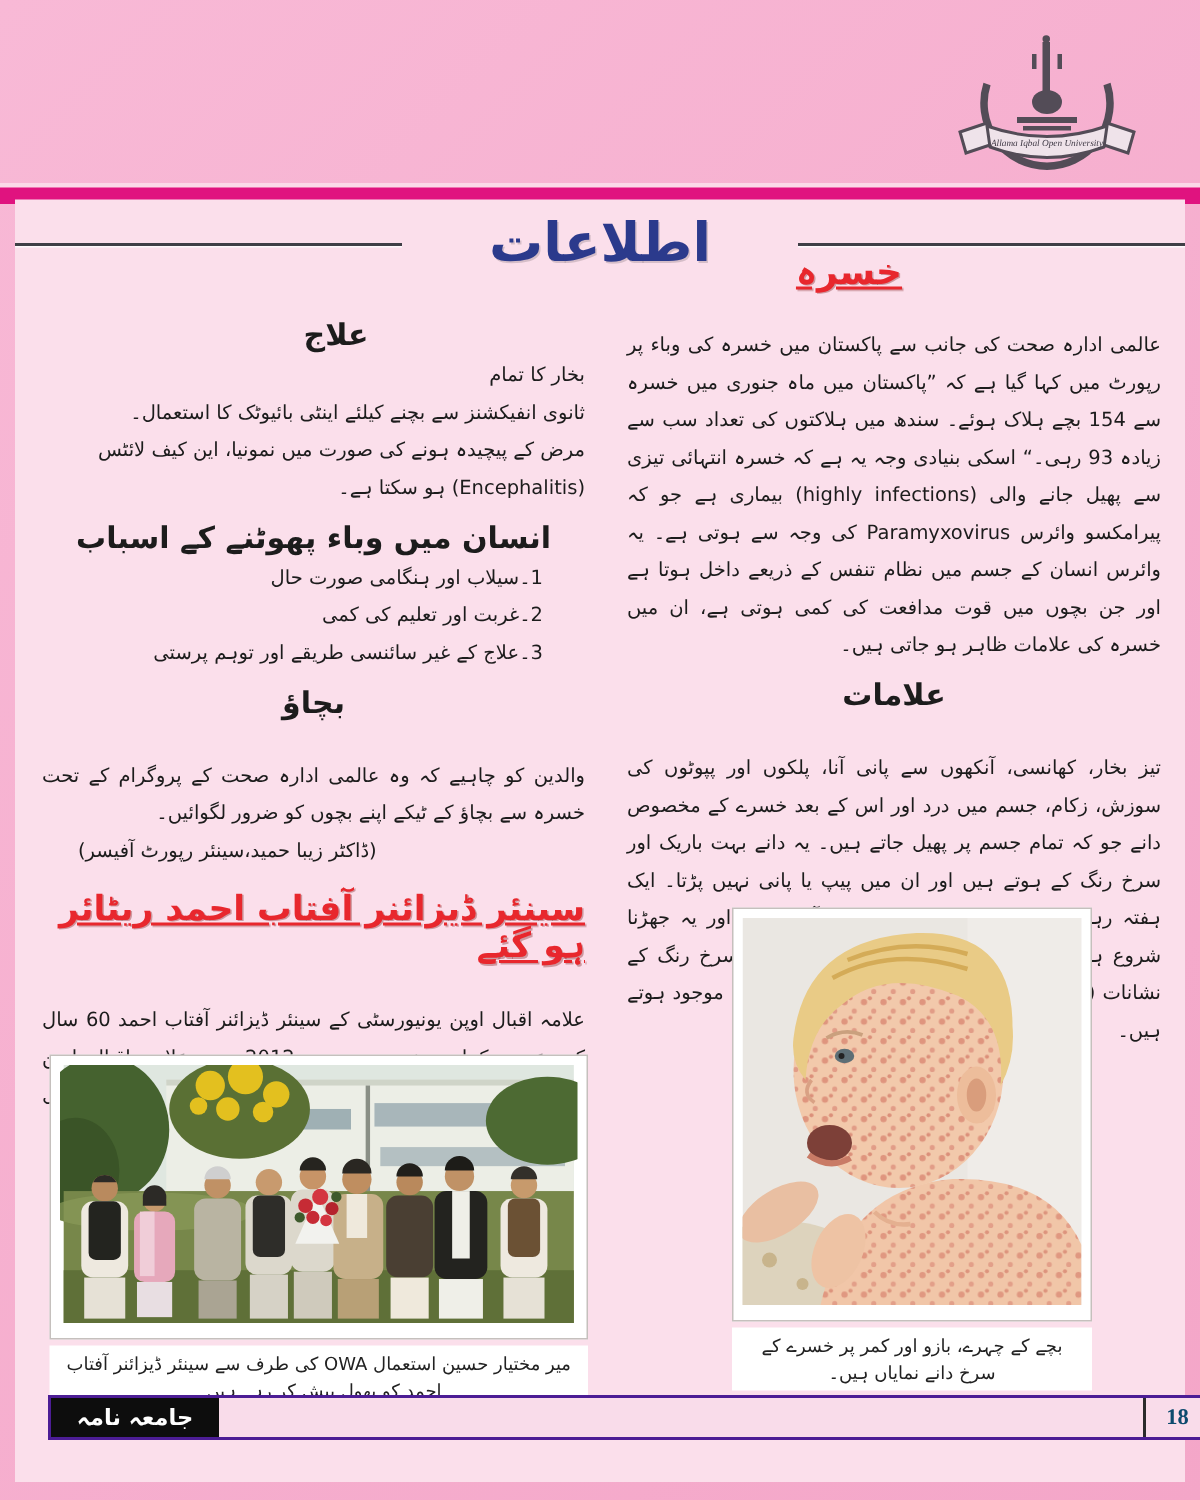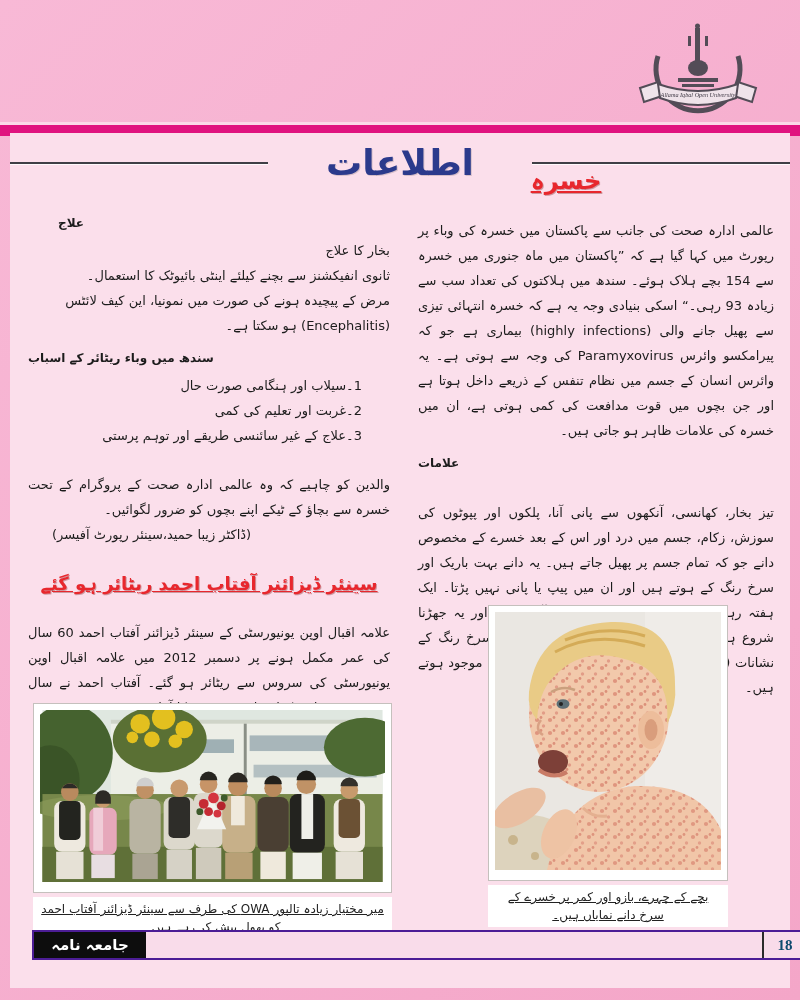--- a/index.html
+++ b/index.html
@@ -21,29 +21,29 @@
   .rule{flex:1;height:0;border-top:2px solid #3f3f46;box-shadow:0 1px 0 rgba(255,255,255,.8);}
   .page-title{color:#2b3a8c;font-weight:bold;font-size:36px;padding:0 58px;line-height:1;
     text-shadow:1px 1px 0 rgba(0,0,0,.15);}
   
   .col-right{position:absolute;top:36px;right:16px;width:356px;direction:rtl;}
   .col-left{position:absolute;top:70px;left:18px;width:362px;direction:rtl;}
   .urdu{color:#1c1c1c;font-size:13px;line-height:25px;}
   .just{text-align:justify;text-align-last:right;margin-top:24px;}
   .h-red{color:#e8272d;font-weight:bold;text-shadow:1px 1px 0 rgba(120,20,20,.35);text-decoration:underline;}
   .measles-heading{font-size:24px;text-align:center;transform:translateX(-30px);margin-bottom:10px;}
-  .sub-head{font-weight:bold;font-size:12px;margin:8px 0 2px 0;text-align:left;}
+  .sub-head{font-weight:bold;font-size:20px;margin:8px 0 2px 0;text-align:center;}
   .treat-line{text-align:right;}
   .causes-item{text-align:right;padding-right:28px;}
   .byline{text-align:left;padding-left:24px;}
-  .retire-heading{font-size:18px;text-align:center;margin:24px 0 6px 0;}
+  .retire-heading{font-size:23px;margin:14px 0 6px 0;}
   
   .photo-frame{background:#fff;padding:6px;border:1px solid #c5c0bd;box-sizing:border-box;}
   .caption-box{background:#fff;margin-top:4px;padding:3px 6px;font-size:12px;line-height:1.5;
-    text-align:center;direction:rtl;color:#222;text-decoration:underline;}
+    text-align:center;direction:rtl;color:#222;}
   .baby-block{position:absolute;top:472px;right:62px;width:240px;}
   .group-block{position:absolute;top:570px;left:23px;width:359px;}
   
   .footer-bar{position:absolute;left:22px;bottom:28px;width:776px;height:30px;
     background:#f9dcea;border:2px solid #4c1d95;display:flex;box-sizing:border-box;}
   .footer-label-box{width:112px;background:#0d0d0d;color:#fff;display:flex;align-items:center;
     justify-content:center;font-size:15px;font-weight:bold;direction:rtl;}
   .footer-spacer{flex:1;}
   .footer-page-cell{width:42px;border-left:2px solid #2b2b2b;display:flex;align-items:center;
     justify-content:center;font-family:"Liberation Serif",serif;font-weight:bold;font-size:15px;color:#0c4a6e;}
@@ -86,29 +86,30 @@
 
     <div class="col-right">
       <div class="urdu h-red measles-heading">خسرہ</div>
       <div class="urdu just">عالمی ادارہ صحت کی جانب سے پاکستان میں خسرہ کی وباء پر رپورٹ میں کہا گیا ہے کہ ”پاکستان میں ماہ جنوری میں خسرہ سے 154 بچے ہلاک ہوئے۔ سندھ میں ہلاکتوں کی تعداد سب سے زیادہ 93 رہی۔“ اسکی بنیادی وجہ یہ ہے کہ خسرہ انتہائی تیزی سے پھیل جانے والی (highly infections) بیماری ہے جو کہ پیرامکسو وائرس Paramyxovirus کی وجہ سے ہوتی ہے۔ یہ وائرس انسان کے جسم میں نظام تنفس کے ذریعے داخل ہوتا ہے اور جن بچوں میں قوت مدافعت کی کمی ہوتی ہے، ان میں خسرہ کی علامات ظاہر ہو جاتی ہیں۔</div>
       <div class="urdu sub-head">علامات</div>
       <div class="urdu just">تیز بخار، کھانسی، آنکھوں سے پانی آنا، پلکوں اور پپوٹوں کی سوزش، زکام، جسم میں درد اور اس کے بعد خسرے کے مخصوص دانے جو کہ تمام جسم پر پھیل جاتے ہیں۔ یہ دانے بہت باریک اور سرخ رنگ کے ہوتے ہیں اور ان میں پیپ یا پانی نہیں پڑتا۔ ایک ہفتہ رہنے کے بعد ان دانوں میں کھرنڈ آ جاتا ہے اور یہ جھڑنا شروع ہو جاتے ہیں۔ خسرے کی ایک اہم علامت سرخ رنگ کے نشانات (koplicks spot) منہ کے اندر کی جھلی میں موجود ہوتے ہیں۔</div>
     </div>
 
     <div class="col-left">
       <div class="urdu sub-head" style="padding-left:30px;">علاج</div>
-      <div class="urdu treat-line">بخار کا علاج</div>
+      <div class="urdu treat-line">بخار کا تمام</div>
       <div class="urdu treat-line">ثانوی انفیکشنز سے بچنے کیلئے اینٹی بائیوٹک کا استعمال۔</div>
       <div class="urdu treat-line">مرض کے پیچیدہ ہونے کی صورت میں نمونیا، این کیف لائٹس (Encephalitis) ہو سکتا ہے۔</div>
 
-      <div class="urdu sub-head">سندھ میں وباء ریٹائر کے اسباب</div>
+      <div class="urdu sub-head">انسان میں وباء پھوٹنے کے اسباب</div>
       <div class="urdu causes-item">1۔سیلاب اور ہنگامی صورت حال</div>
       <div class="urdu causes-item">2۔غربت اور تعلیم کی کمی</div>
       <div class="urdu causes-item">3۔علاج کے غیر سائنسی طریقے اور توہم پرستی</div>
 
+      <div class="urdu sub-head">بچاؤ</div>
       <div class="urdu just">والدین کو چاہیے کہ وہ عالمی ادارہ صحت کے پروگرام کے تحت خسرہ سے بچاؤ کے ٹیکے اپنے بچوں کو ضرور لگوائیں۔</div>
       <div class="urdu byline">(ڈاکٹر زیبا حمید،سینئر رپورٹ آفیسر)</div>
 
       <div class="urdu h-red retire-heading">سینئر ڈیزائنر آفتاب احمد ریٹائر ہو گئے</div>
       <div class="urdu just">علامہ اقبال اوپن یونیورسٹی کے سینئر ڈیزائنر آفتاب احمد 60 سال کی عمر مکمل ہونے پر دسمبر 2012 میں علامہ اقبال اوپن یونیورسٹی کی سروس سے ریٹائر ہو گئے۔ آفتاب احمد نے سال 1981 میں بطور ڈیزائنر اپنی سروس کا آغاز یونیورسٹی</div>
     </div>
 
     <div class="baby-block">
       <div class="photo-frame">
         <svg width="226" height="258" viewBox="0 0 226 258">
@@ -239,21 +240,21 @@
             <circle cx="165" cy="96" r="5" fill="#c62b35"></circle>
               <circle cx="175" cy="90" r="5.5" fill="#d43540"></circle>
             <circle cx="183" cy="98" r="4.5" fill="#b5232d"></circle>
               <circle cx="170" cy="104" r="4.5" fill="#c62b35"></circle>
             <circle cx="179" cy="106" r="4" fill="#d43540"></circle>
               <circle cx="161" cy="104" r="3.5" fill="#3e5a2c"></circle>
             <circle cx="186" cy="90" r="3.5" fill="#3e5a2c"></circle>
           </g>
         </svg>
       </div>
-      <div class="caption-box">میر مختیار زیادہ تالپور OWA کی طرف سے سینئر ڈیزائنر آفتاب احمد کو پھول پیش کر رہے ہیں۔</div>
+      <div class="caption-box">میر مختیار حسین استعمال OWA کی طرف سے سینئر ڈیزائنر آفتاب احمد کو پھول پیش کر رہے ہیں۔</div>
     </div>
 
     <div class="footer-bar">
       <div class="footer-label-box">جامعہ نامہ</div>
       <div class="footer-spacer"></div>
       <div class="footer-page-cell">18</div>
     </div>
 
   </div>
 </div>

